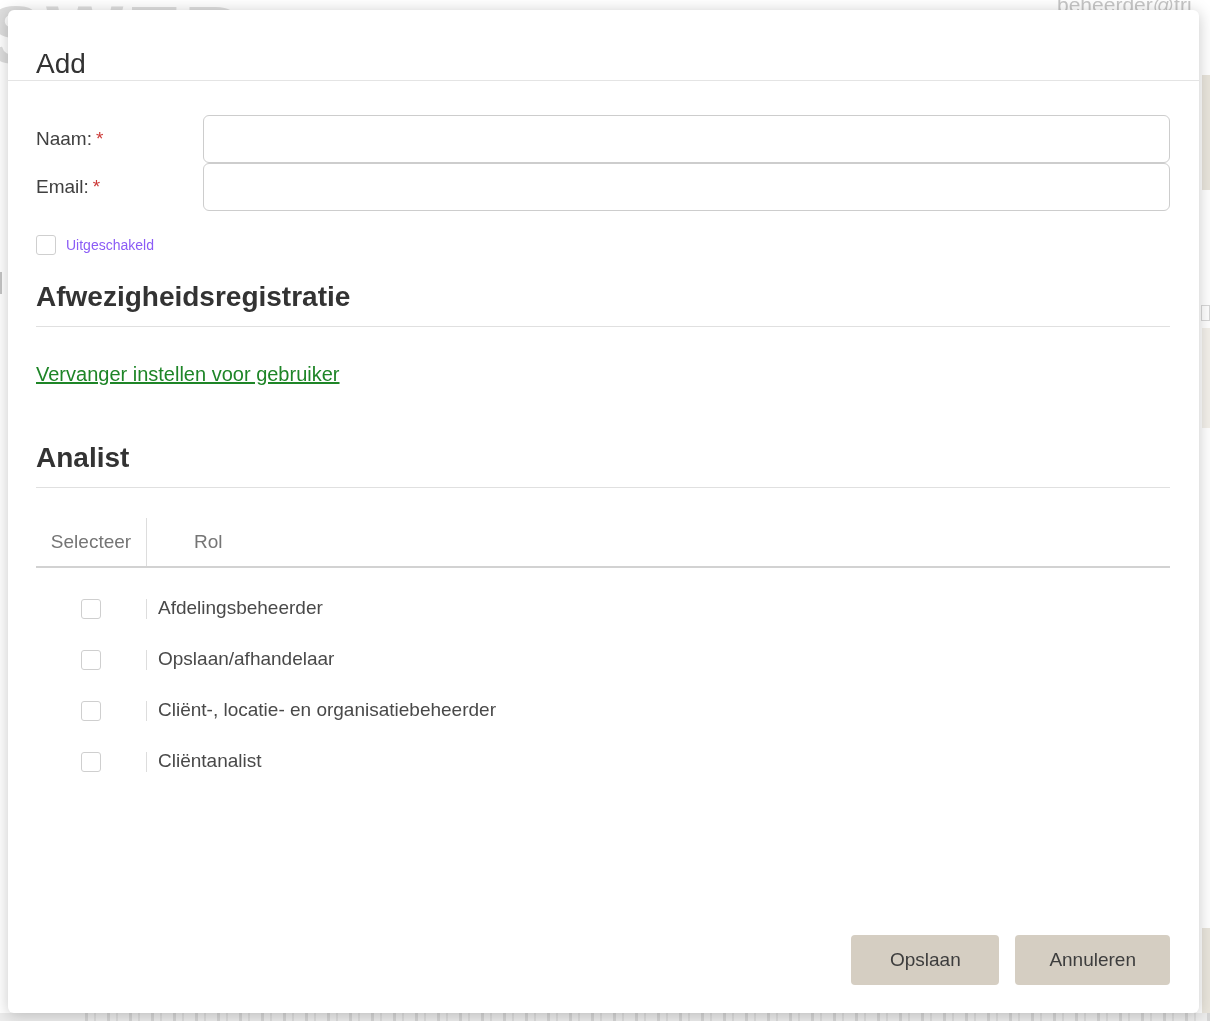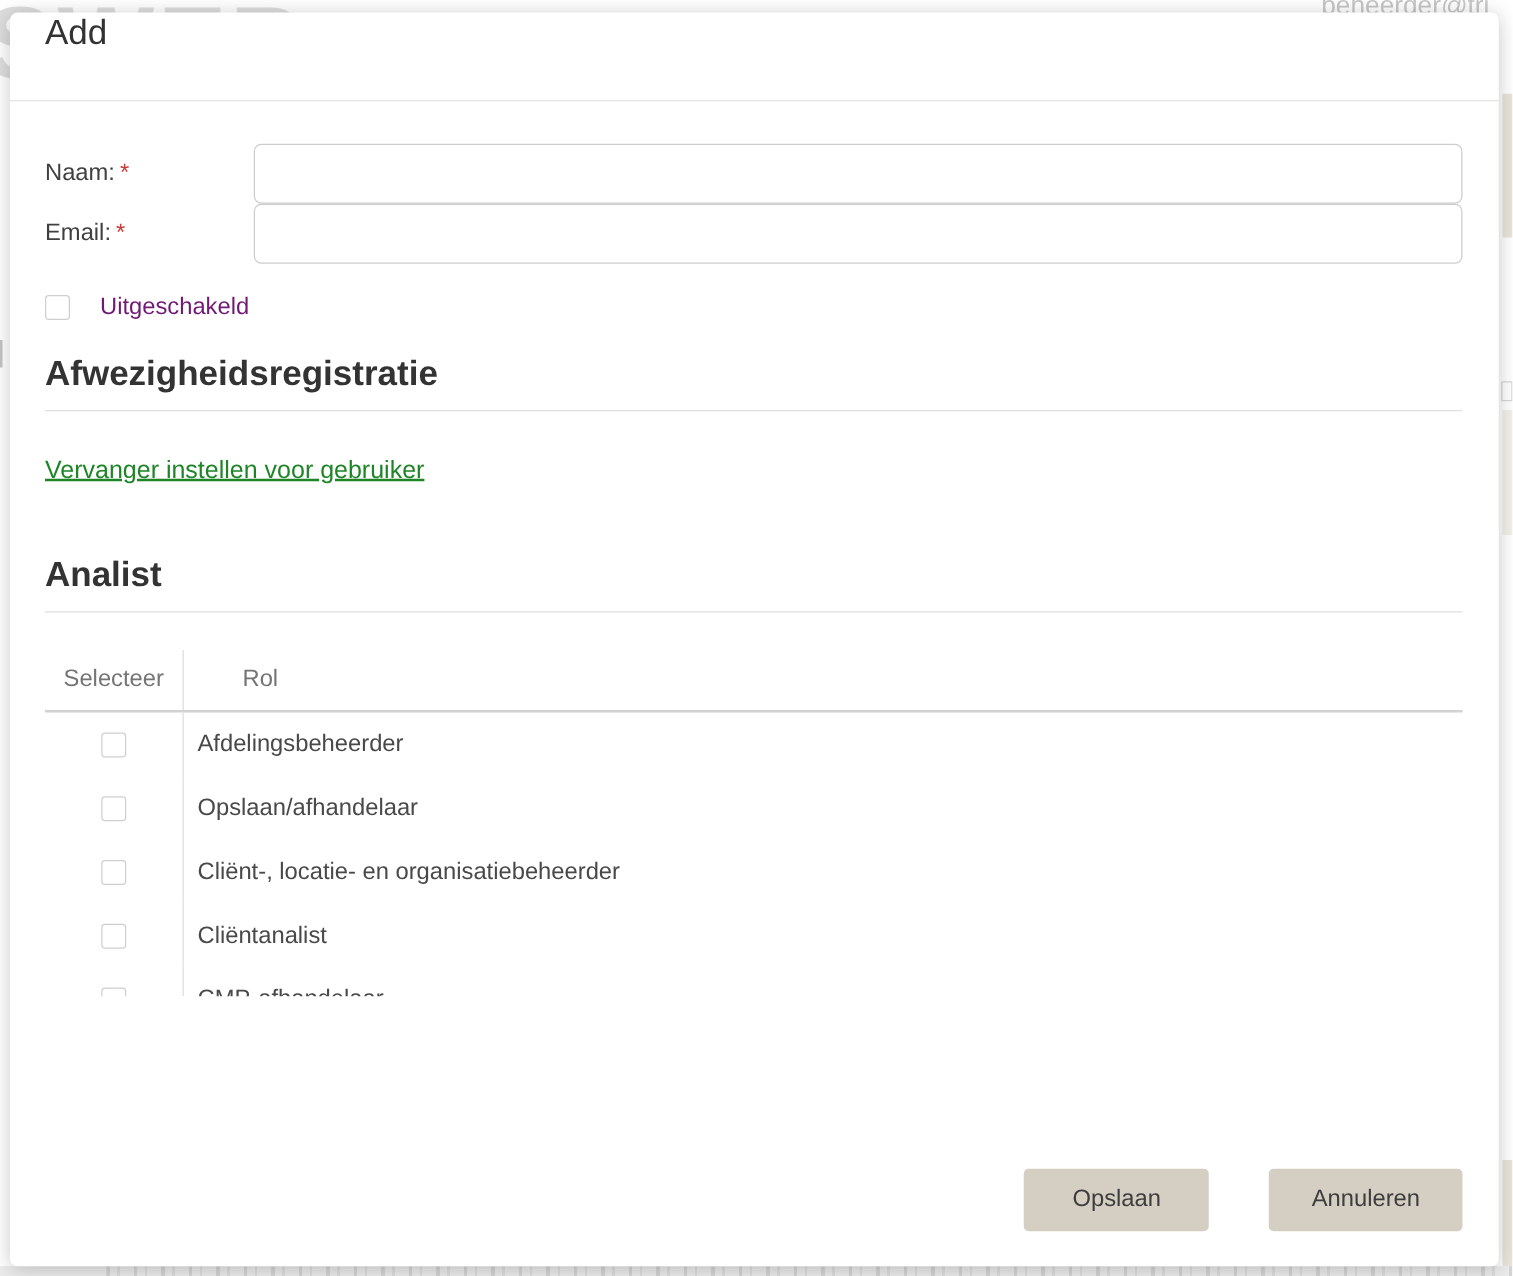--- a/index.html
+++ b/index.html
@@ -43,21 +43,21 @@
   
   .modal {
     position: absolute; left: 8px; top: 10px;
     width: 1191px; height: 1003px;
     background: #ffffff;
     border-radius: 6px;
     box-shadow: 0 2px 16px rgba(0,0,0,0.22);
   }
   .modal-header {
     height: 71px;
-    display: flex; align-items: flex-start;
+    display: flex; align-items: flex-end;
     padding-left: 28px;
     border-bottom: 1px solid #e4e4e4;
   }
   .modal-title { font-size: 28px; font-weight: 400; color: #333333; margin: 0; }
 
   .modal-body { padding: 34px 29px 0 28px; }
 
   .form-row { display: flex; align-items: center; height: 48px; }
   .field-label { width: 167px; font-size: 19px; color: #404040; flex: none; }
   .req-star { color: #cc3a38; margin-left: 4px; }
@@ -67,21 +67,21 @@
     font-size: 18px; color: #333; padding: 0 12px;
     font-family: inherit; outline: none; background: #fff;
   }
 
   .checkbox-row { display: flex; align-items: center; margin-top: 24px; }
   .checkbox {
     width: 20px; height: 20px; flex: none;
     border: 1px solid #cfcfcf; border-radius: 3px; background: #fff;
     cursor: pointer;
   }
-  .checkbox-label { margin-left: 24px; font-size: 19px; color: #701a75; }
+  .checkbox-label { margin-left: 10px; font-size: 14px; color: #8b5cf6; }
 
   .section-heading {
     font-size: 28px; font-weight: 700; color: #333333;
     margin: 0; padding-bottom: 13px;
     border-bottom: 1px solid #e0e0e0;
   }
   .section-absence { margin-top: 26px; }
   .section-roles-h { margin-top: 56px; }
 
   .green-link {
@@ -96,29 +96,29 @@
     border-bottom: 2px solid #d2d2d2;
     color: #757575; font-size: 19px; gap: 36px;
   }
   .col-select {
     width: 111px; flex: none;
     display: flex; align-items: center; justify-content: center;
     border-right: 1px solid #dddddd;
   }
   .col-rol { display: flex; align-items: center; padding-left: 11px; }
   .roles-body { height: 227px; overflow: hidden; }
-  .role-row { display: flex; height: 51px; }
+  .role-row { display: flex; height: 51px; align-items: flex-end; }
   .role-label { display: flex; align-items: center; padding-left: 11px; font-size: 19px; color: #494949; }
 
   .modal-footer { position: absolute; right: 29px; bottom: 28px; display: flex; gap: 16px; }
   .btn {
     height: 50px; min-width: 148px; padding: 0 34px;
     background: #d5cec2; color: #3d3d3d;
     border: none; border-radius: 4px;
-    font-size: 19px; font-family: inherit; cursor: pointer; margin-left: 32px;
+    font-size: 19px; font-family: inherit; cursor: pointer;
   }
 </style>
 </head>
 <body>
 
 <div class="backdrop-logo">TRIASWEB</div>
 <div class="backdrop-email">beheerder@tri</div>
 <div class="backdrop-rect rs1"></div>
 <div class="backdrop-rect rs2"></div>
 <div class="backdrop-rect rs3"></div>

